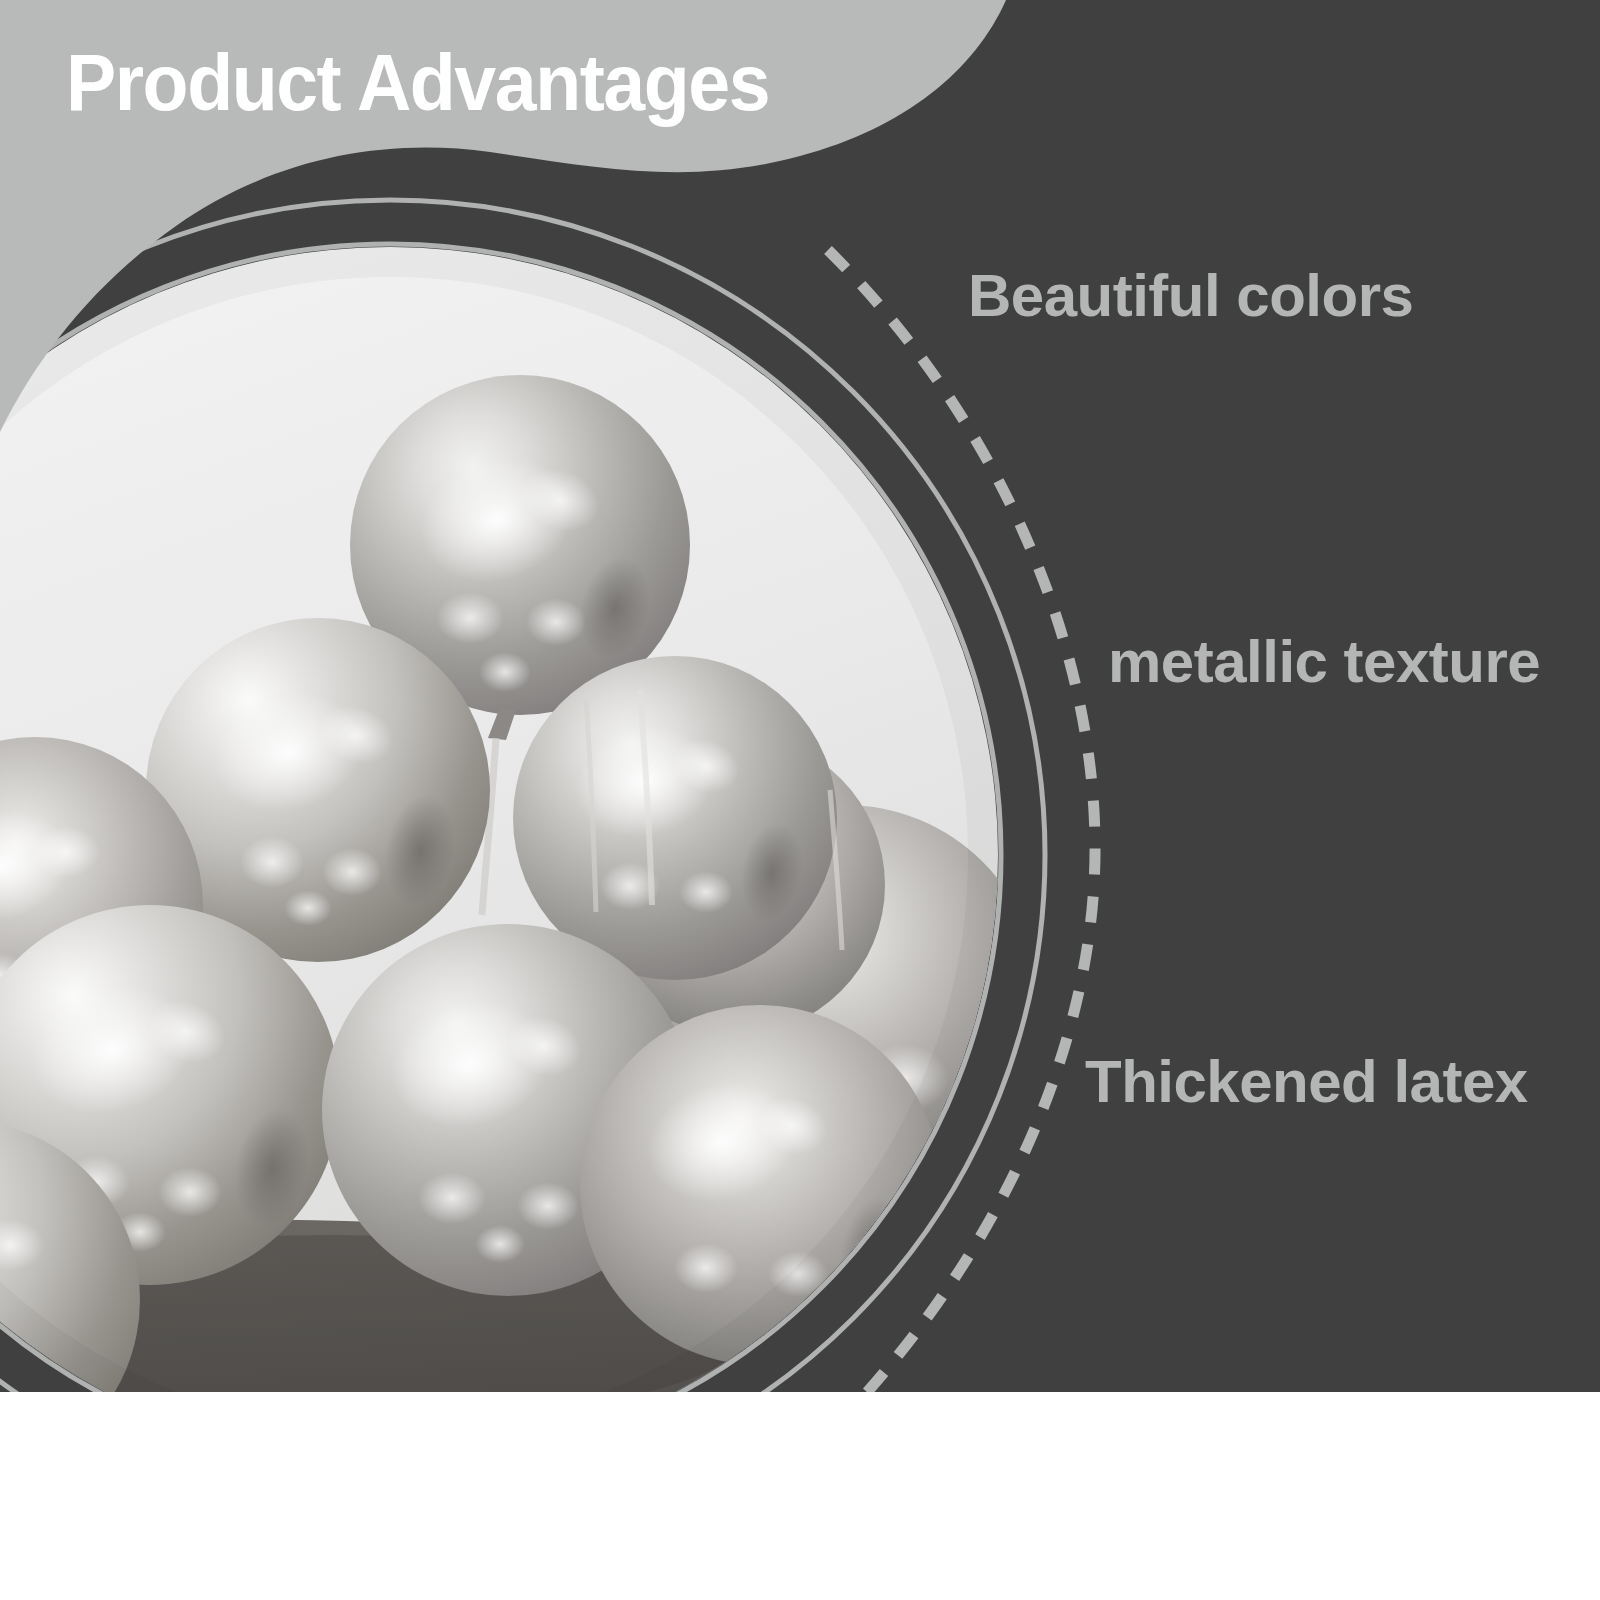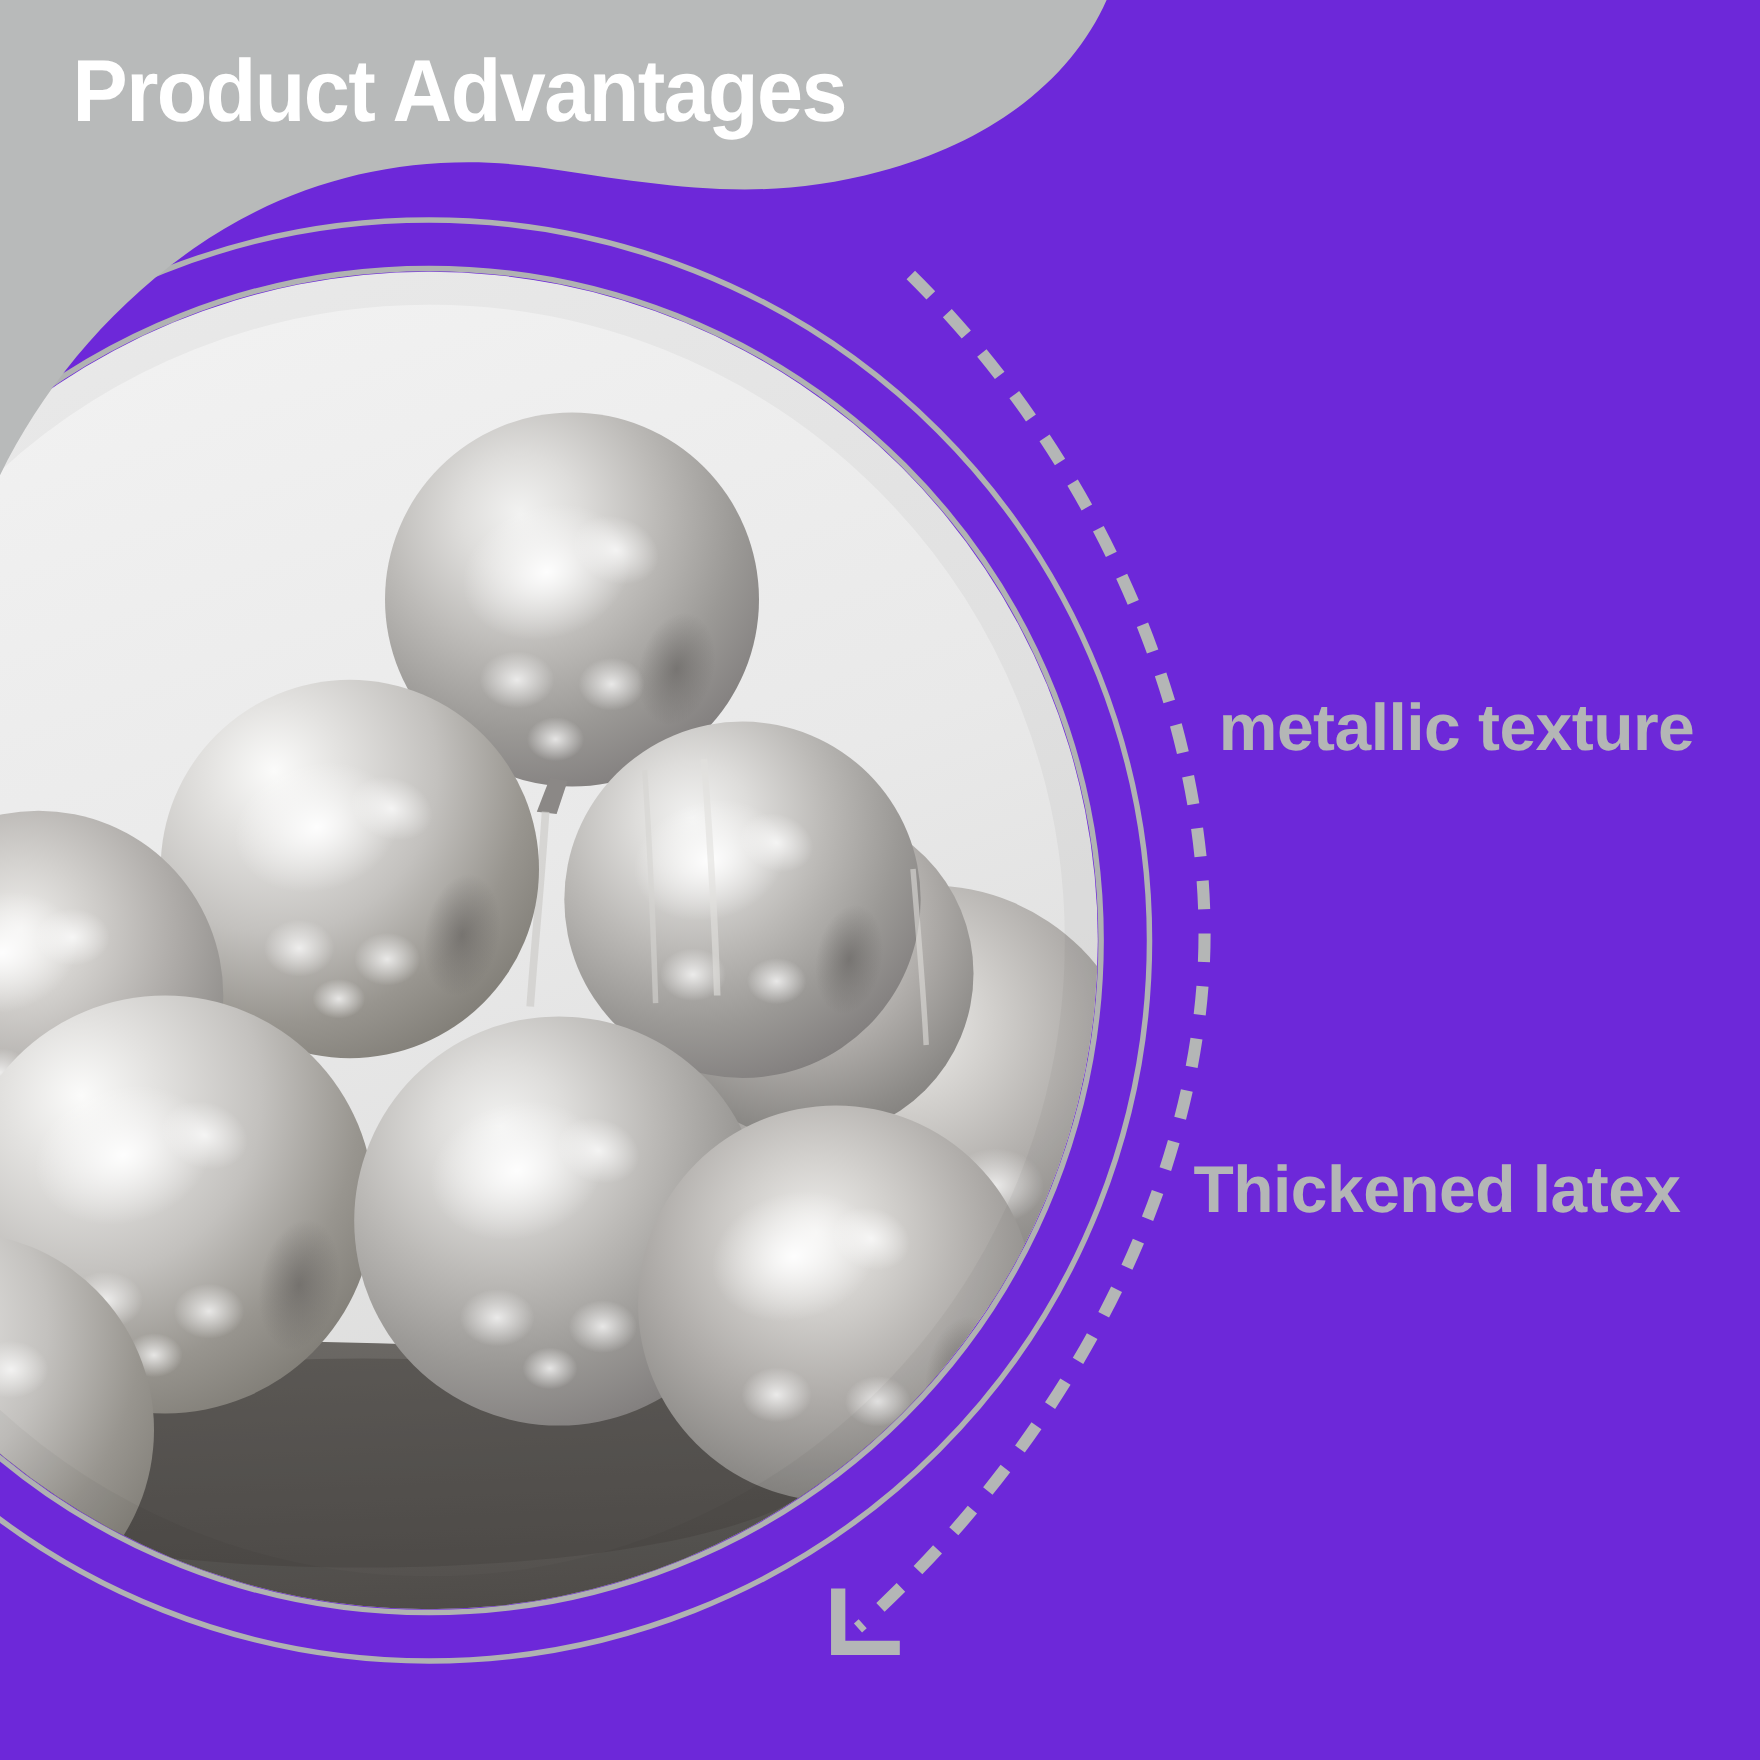--- a/index.html
+++ b/index.html
@@ -1,18 +1,18 @@
 <!DOCTYPE html>
 <html><head>
 <meta charset="utf-8">
 <style>
   html,body{margin:0;padding:0;background:#fff;}
   body{width:1600px;height:1600px;overflow:hidden;
        font-family:"Liberation Sans","DejaVu Sans",sans-serif;}
-  #stage{position:relative;width:1600px;height:1600px;background:#6d28d9;overflow:hidden;}
+  #stage{position:relative;width:1600px;height:1392px;background:#404040;overflow:hidden;}
   #artboard{position:absolute;inset:0;width:1600px;height:1600px;}
 
   .feature-label{
     position:absolute;
     color:#b4b6b6;
     font-weight:700;
     font-size:60px;
     letter-spacing:-0.5px;
     white-space:nowrap;
     line-height:1;
@@ -226,19 +226,20 @@
       </g>
     </g>
 
     <g>
       <use href="#wavePath" fill="#b8baba"></use>
     </g>
   </svg>
 
   <div id="page-title">Product Advantages</div>
 
+  <div class="feature-label" id="lbl-colors">Beautiful colors</div>
 
   <div class="feature-label" id="lbl-metal">metallic texture</div>
 
   <div class="feature-label" id="lbl-latex">Thickened latex</div>
 
 
 </div>
 
 </body></html>

